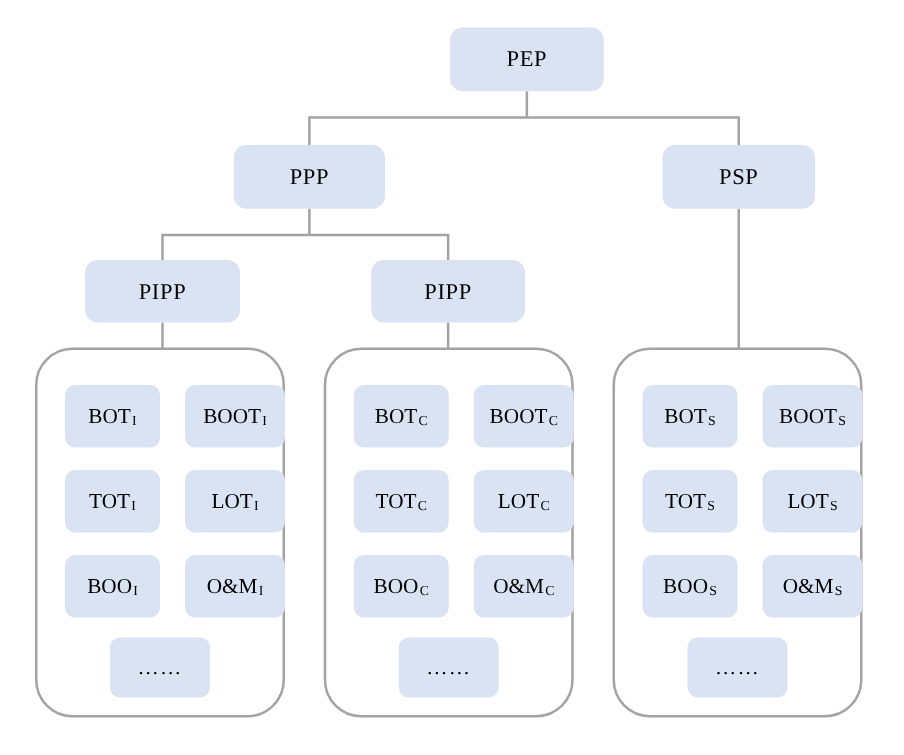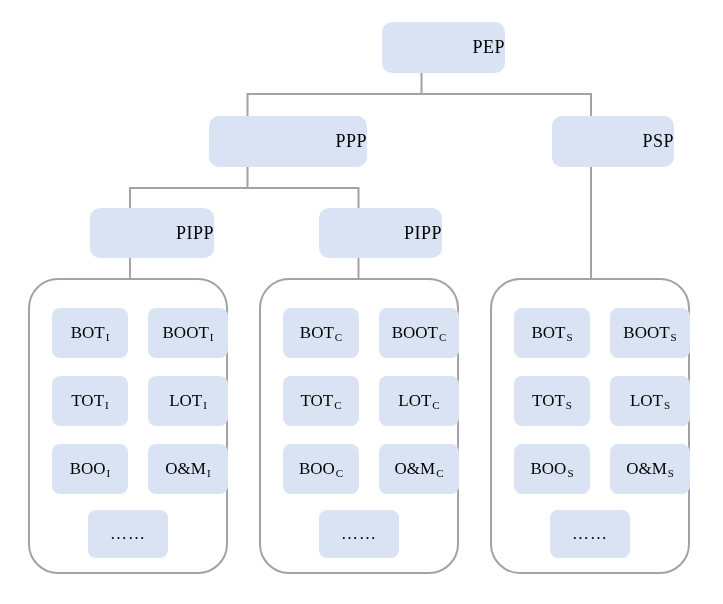--- a/index.html
+++ b/index.html
@@ -16,27 +16,26 @@
     position: absolute;
     left: 0; top: 0;
     width: 723px; height: 604px;
   }
   .node {
     position: absolute;
     background: #dae3f3;
     border-radius: 10px;
     display: flex;
     align-items: center;
-    justify-content: flex-end;
+    justify-content: center;
     font-size: 18px;
     letter-spacing: 0.5px;
-    margin-left: 22px;
   }
   #node-pep  { left: 360px; top: 22px;  width: 123px; height: 51px; }
-  #node-ppp  { left: 187px; top: 116px; width: 121px; height: 51px; padding-left: 37px; }
+  #node-ppp  { left: 187px; top: 116px; width: 121px; height: 51px; }
   #node-psp  { left: 530px; top: 116px; width: 122px; height: 51px; }
   #node-pipp { left: 68px;  top: 208px; width: 124px; height: 50px; }
   #node-pcpp { left: 297px; top: 208px; width: 123px; height: 50px; }
 
   .group {
     position: absolute;
     top: 278px;
     width: 200px;
     height: 296px;
     background: #ffffff;

